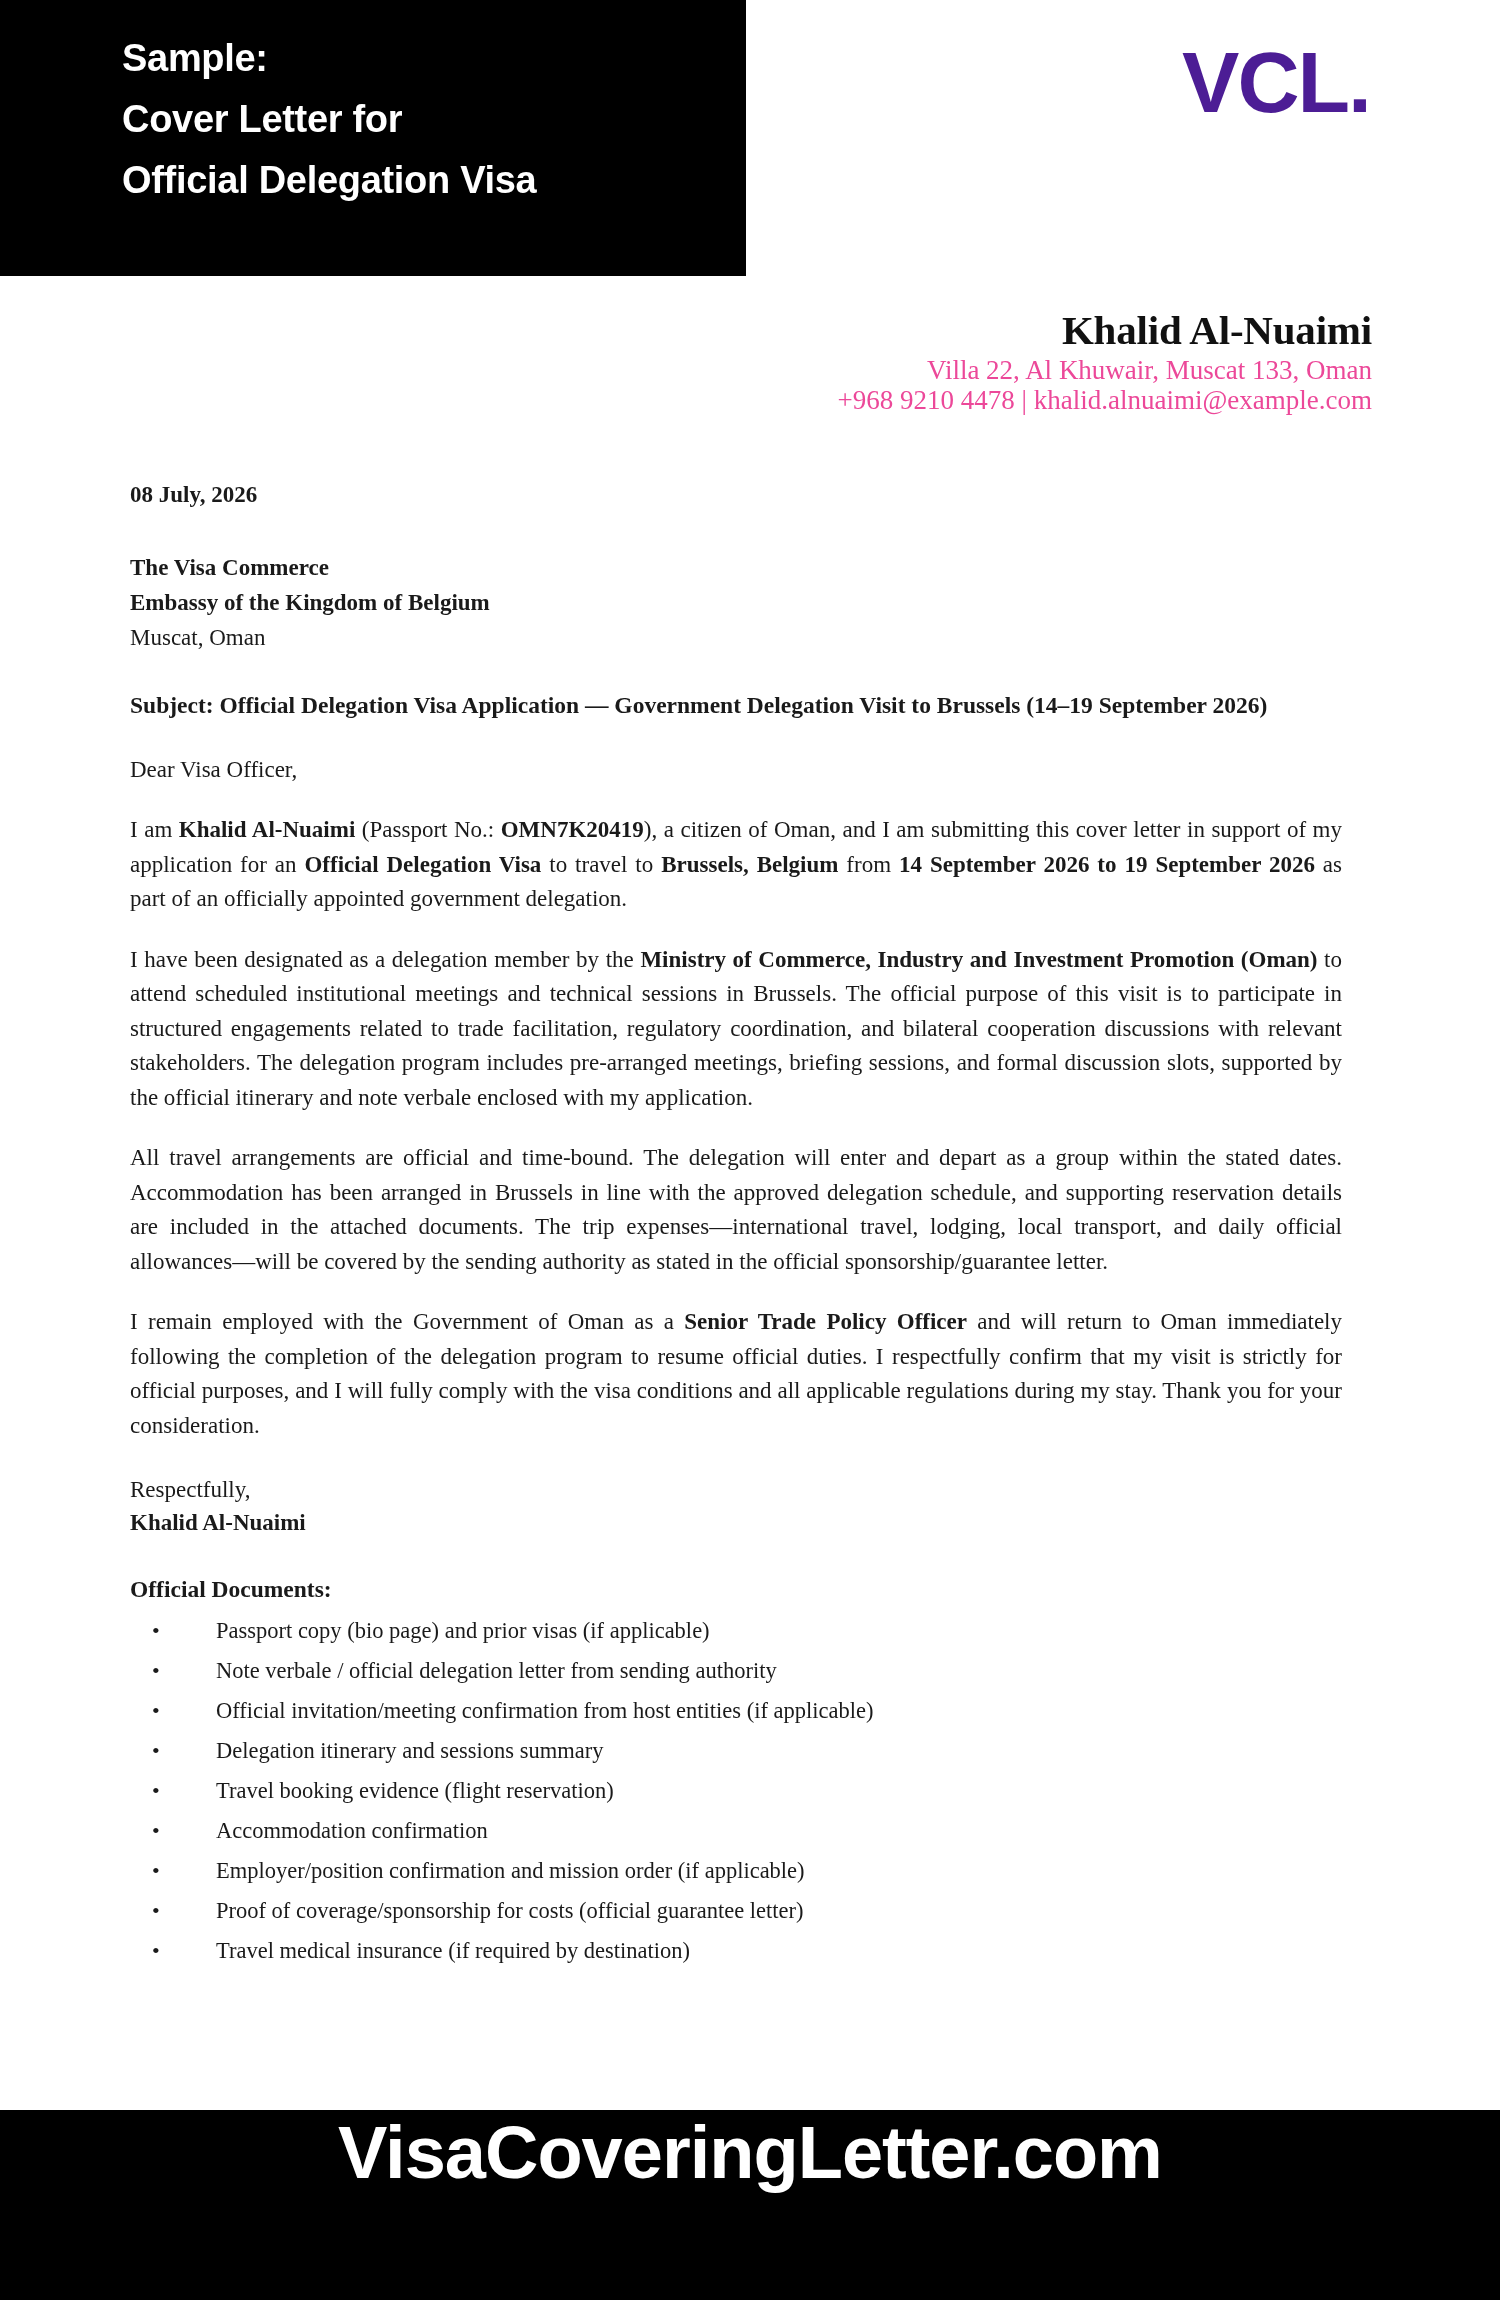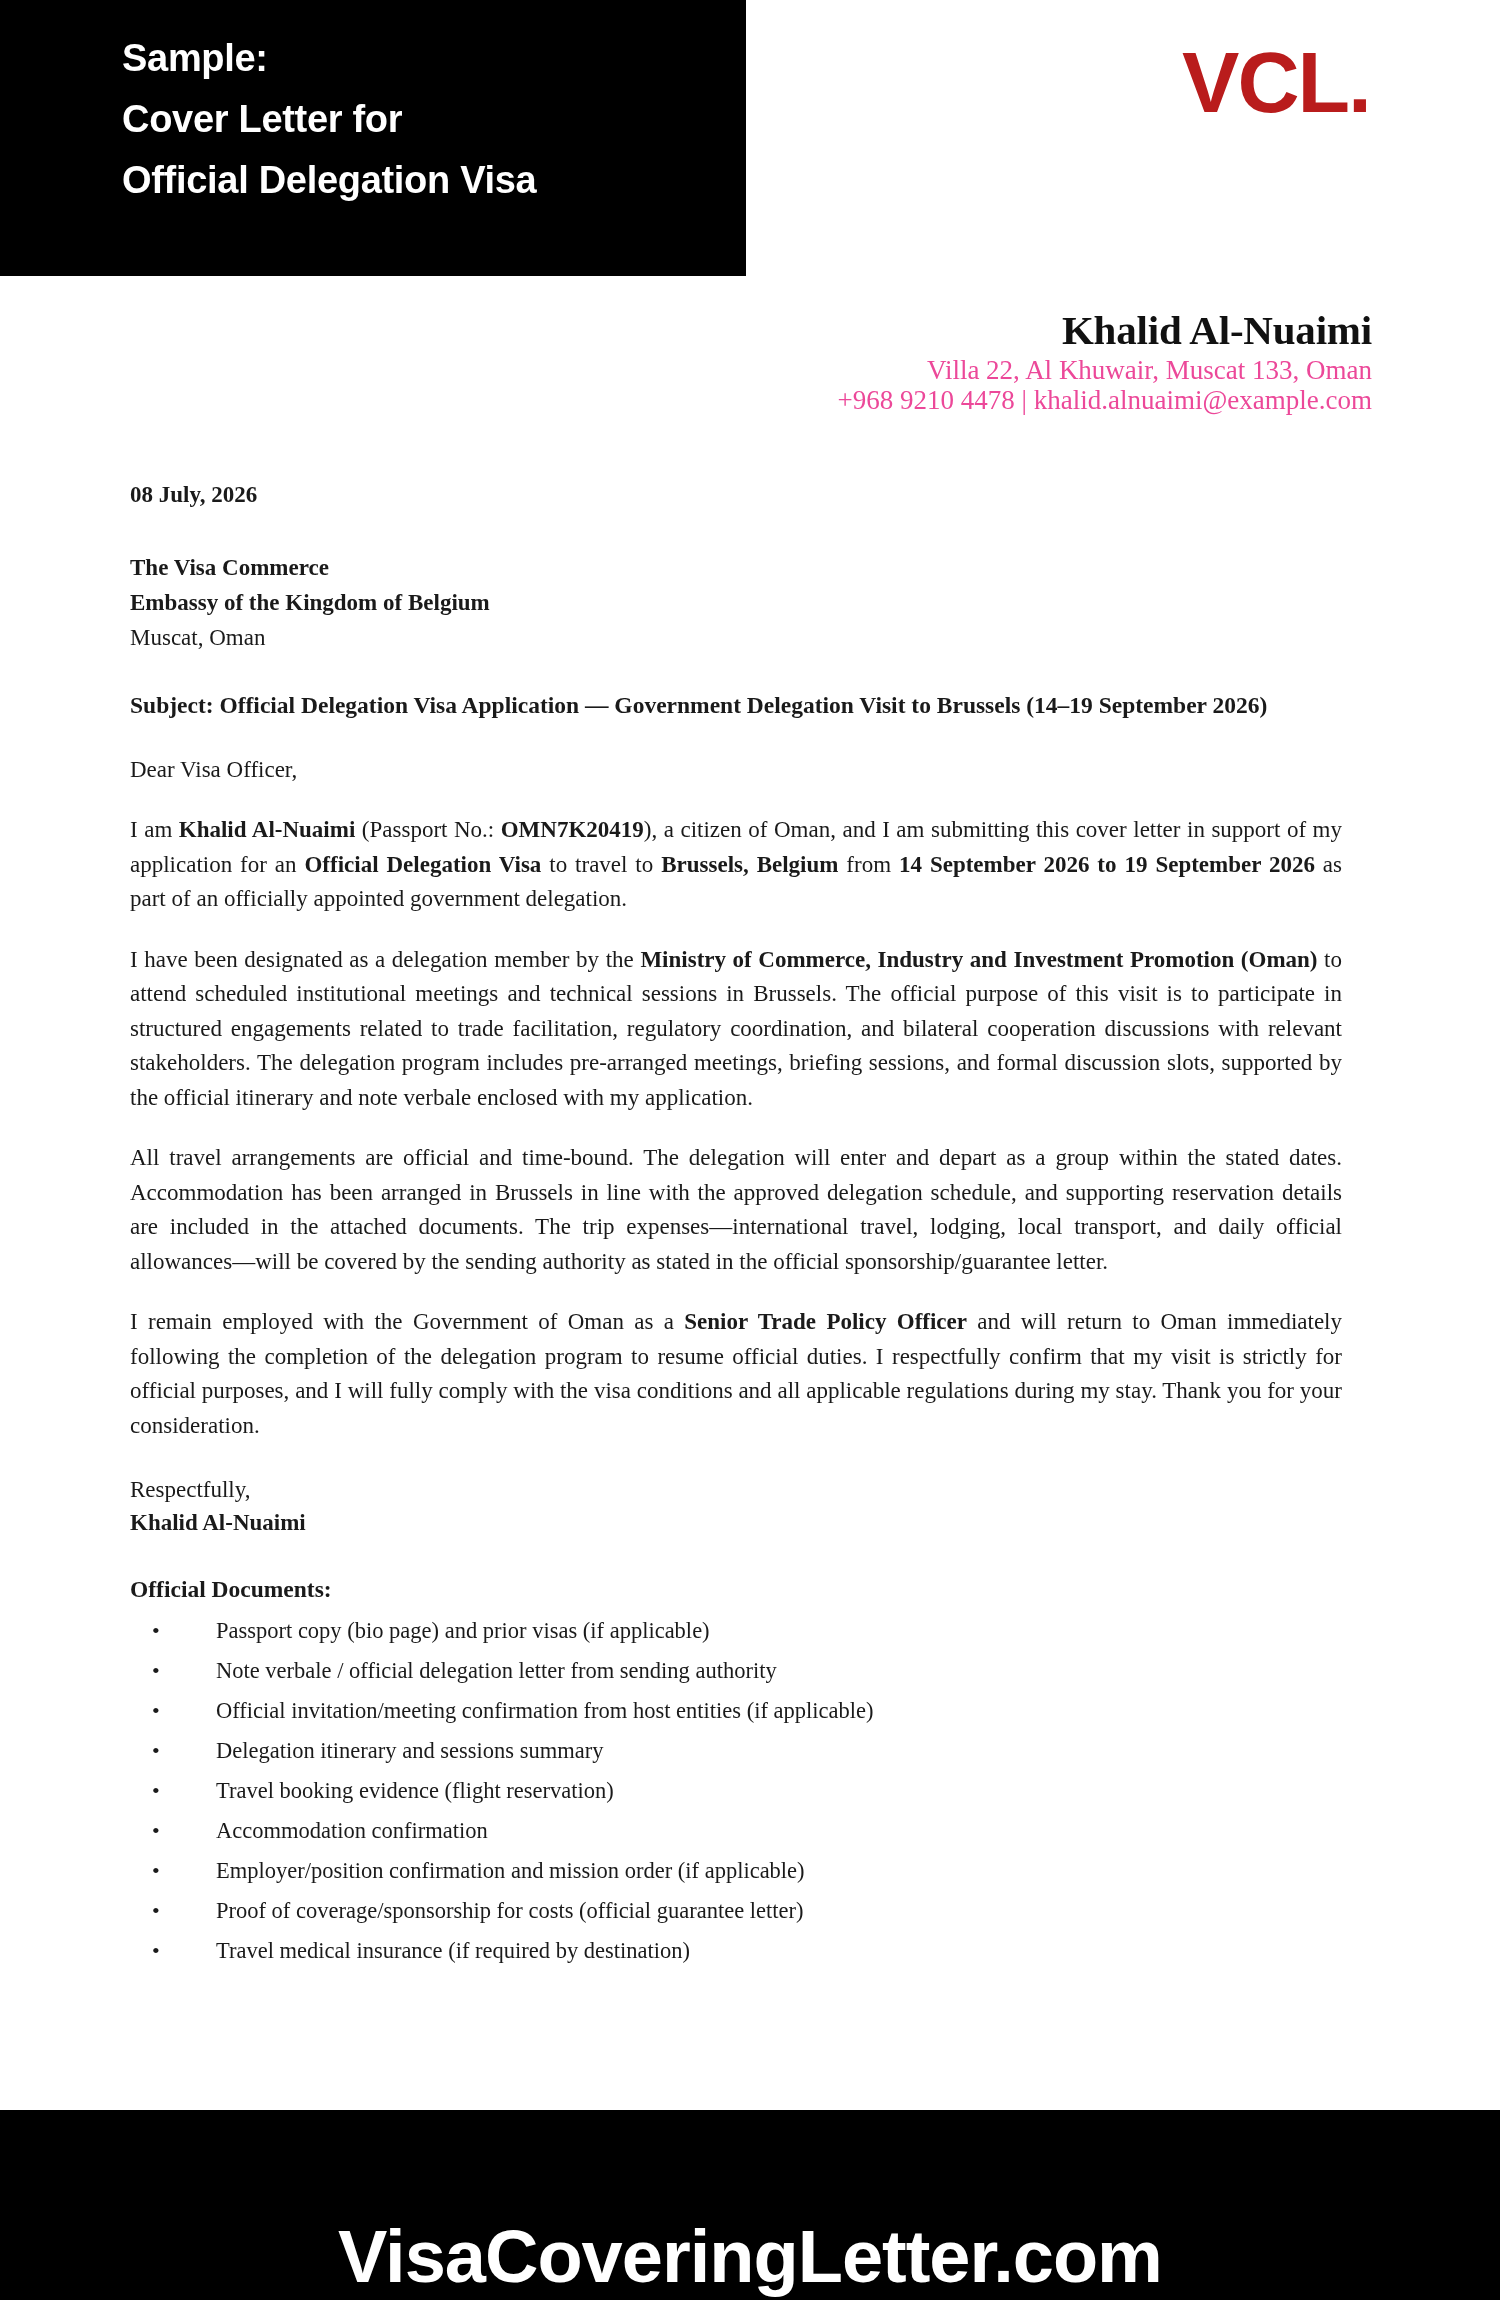--- a/index.html
+++ b/index.html
@@ -40,21 +40,21 @@
 
   
   .brand-logo {
     position: absolute;
     right: 130px;
     top: 36px;
     font-family: "Liberation Sans", "DejaVu Sans", sans-serif;
     font-weight: 700;
     font-size: 86px;
     line-height: 92px;
-    color: #b91c1c;
+    color: #4c1d95;
     letter-spacing: -2px;
   }
 
   
   .sender-block {
     position: absolute;
     right: 128px;
     top: 305px;
     text-align: right;
     width: 700px;
@@ -152,21 +152,21 @@
 
   
   .footer-band {
     position: absolute;
     left: 0;
     bottom: 0;
     width: 1500px;
     height: 190px;
     background: #000000;
     display: flex;
-    align-items: flex-end;
+    align-items: flex-start;
     justify-content: center;
   }
   .footer-band .footer-text {
     font-family: "Liberation Sans", "DejaVu Sans", sans-serif;
     font-weight: 700;
     color: #ffffff;
     font-size: 74px;
     line-height: 86px;
     letter-spacing: -1px;
     white-space: nowrap;

